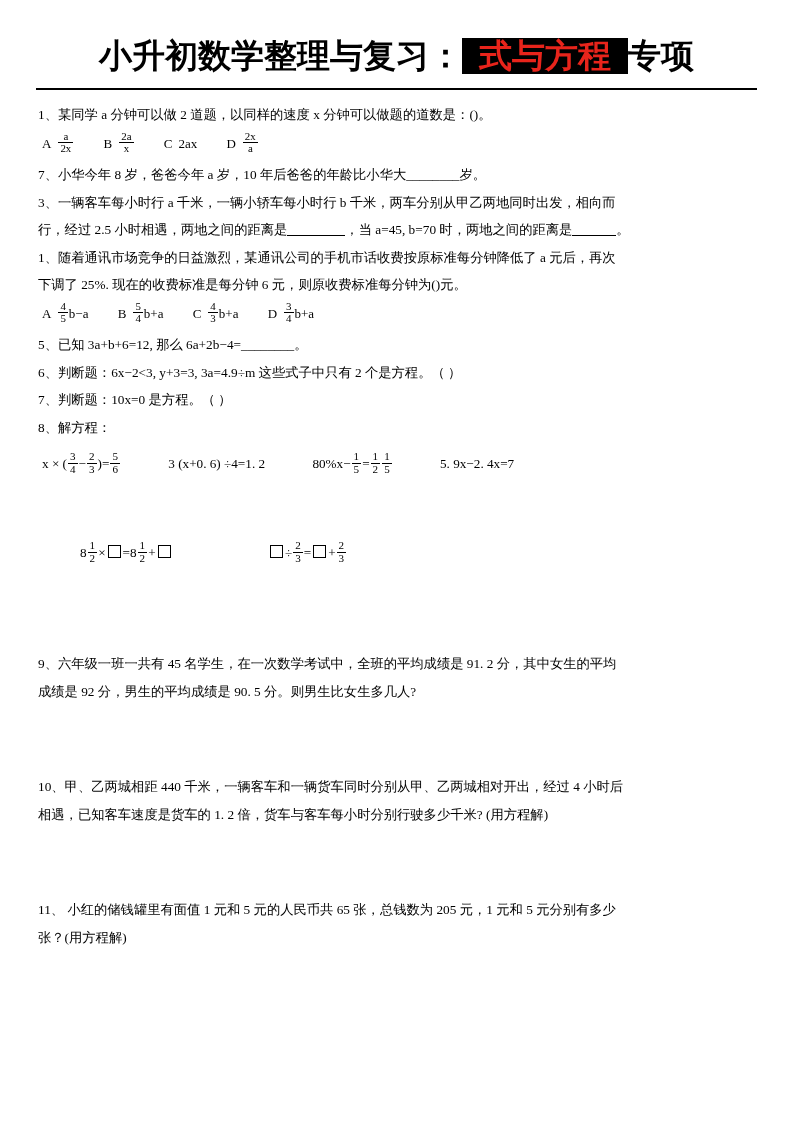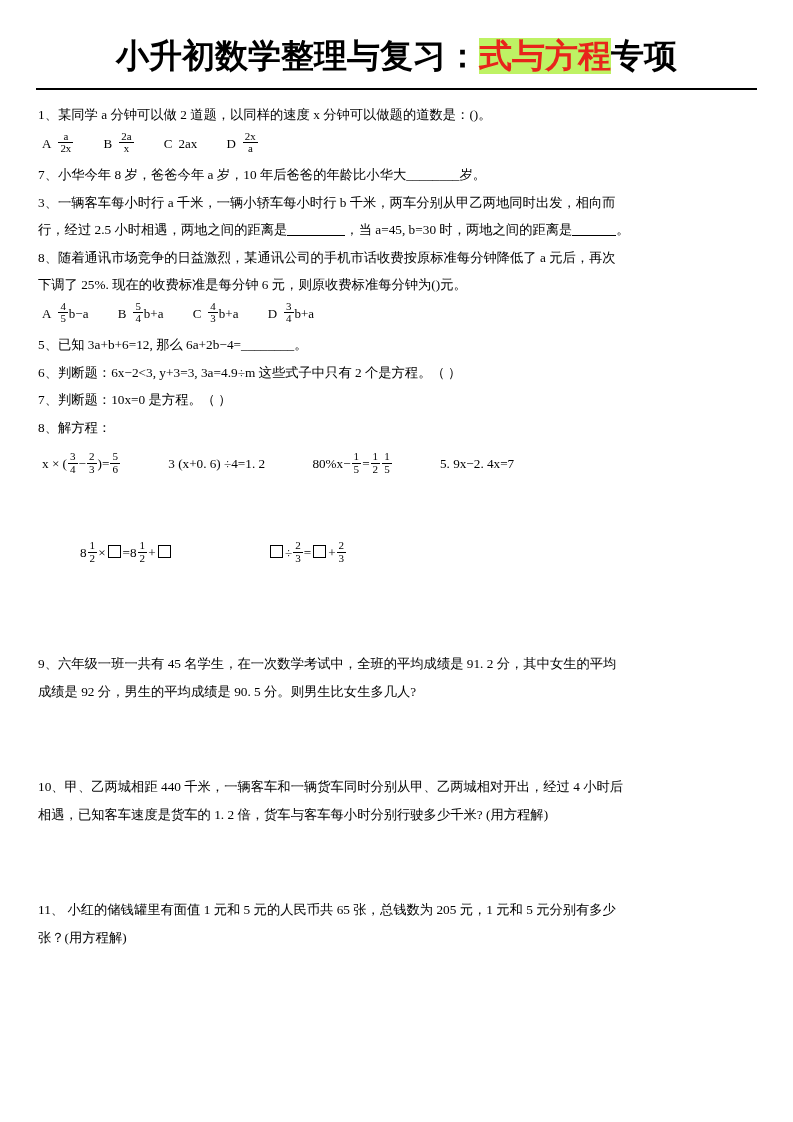--- a/index.html
+++ b/index.html
@@ -29,23 +29,23 @@
   }
   .title {
     font-family: "Liberation Serif", serif;
     font-size: 33px;
     font-weight: bold;
     letter-spacing: 0px;
     white-space: nowrap;
     display: inline-block;
   }
   .title .hl {
-    background: #bef264;
+    background: #000000;
     color: #e8241b;
-    padding: 0 0;
+    padding: 0 17px;
   }
   .title-rule {
     margin: 9px 12px 0 12px;
     border-bottom: 2px solid #000;
   }
   
   .content {
     padding: 12px 14px 0 14px;
     font-size: 13.3px;
     line-height: 1.92;
@@ -145,23 +145,23 @@
         <span class="optlab">C</span><span>2ax</span>
       </span>
       <span class="opt">
         <span class="optlab">D</span><span class="frac"><span class="n">2x</span><span class="d">a</span></span>
       </span>
     </div>
 
     <p class="q">7、小华今年 8 岁，爸爸今年 a 岁，10 年后爸爸的年龄比小华大________岁。</p>
 
     <p class="q">3、一辆客车每小时行 a 千米，一辆小轿车每小时行 b 千米，两车分别从甲乙两地同时出发，相向而</p>
-    <p class="q"><span>行，经过 2.5 小时相遇，两地之间的距离是</span><span class="blank"></span><span>，当 a=45, b=30 时，两地之间的距离是</span><span class="blank sm"></span><span>。</span></p>
-
-    <p class="q">8、随着通讯市场竞争的日益激烈，某通讯公司的手机市话收费按原标准每分钟降低了 a 元后，再次</p>
+    <p class="q"><span>行，经过 2.5 小时相遇，两地之间的距离是</span><span class="blank"></span><span>，当 a=45, b=70 时，两地之间的距离是</span><span class="blank sm"></span><span>。</span></p>
+
+    <p class="q">1、随着通讯市场竞争的日益激烈，某通讯公司的手机市话收费按原标准每分钟降低了 a 元后，再次</p>
     <p class="q">下调了 25%. 现在的收费标准是每分钟 6 元，则原收费标准每分钟为()元。</p>
     <div class="opts">
       <span class="opt">
         <span class="optlab">A</span><span class="frac"><span class="n">4</span><span class="d">5</span></span><span>b−a</span>
       </span>
       <span class="opt">
         <span class="optlab">B</span><span class="frac"><span class="n">5</span><span class="d">4</span></span><span>b+a</span>
       </span>
       <span class="opt">
         <span class="optlab">C</span><span class="frac"><span class="n">4</span><span class="d">3</span></span><span>b+a</span>

